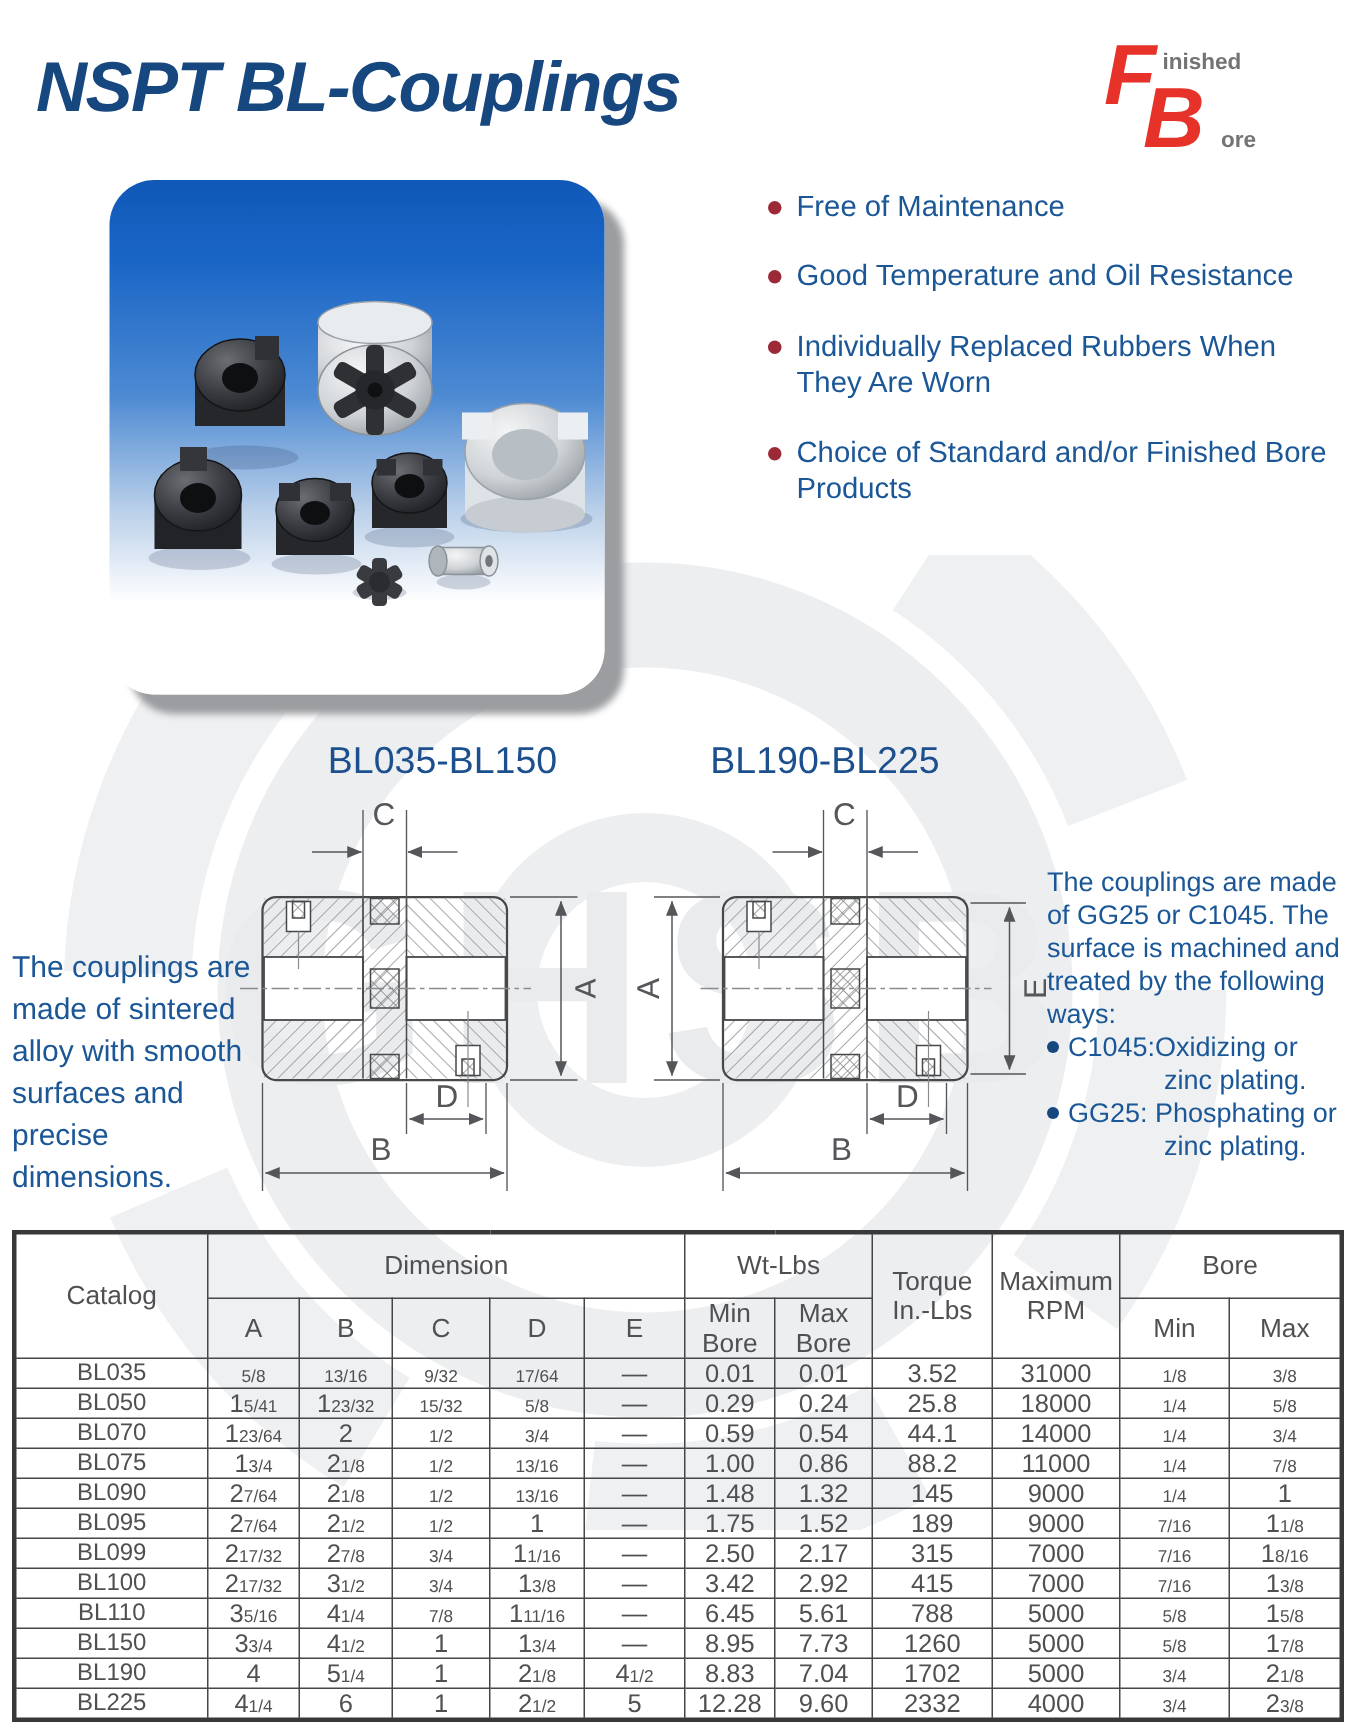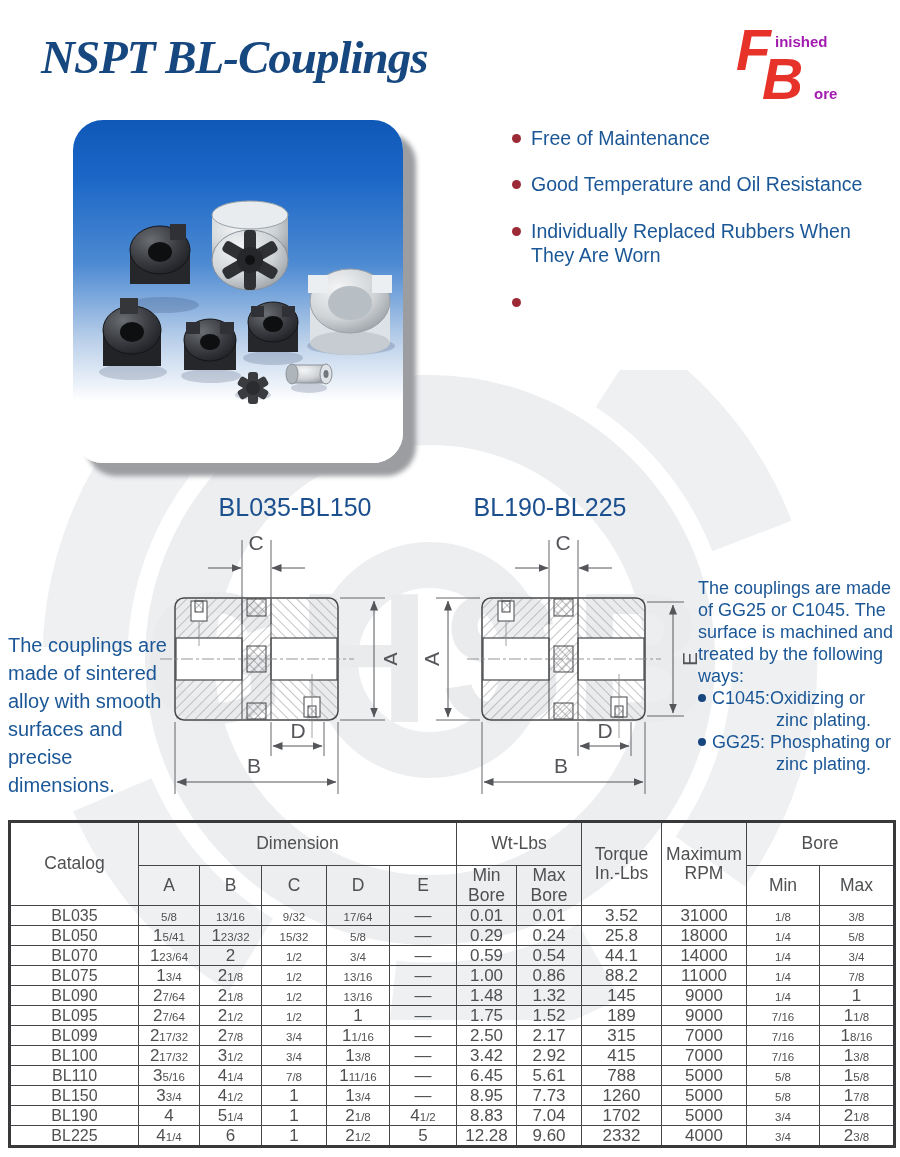--- a/index.html
+++ b/index.html
@@ -5,26 +5,26 @@
   html,body { margin:0; padding:0; }
   body {
     width:900px; height:1157px; position:relative; overflow:hidden;
     background:#ffffff; font-family:"Liberation Sans", sans-serif;
   }
   .layer { position:absolute; z-index:1; }
   
   #watermark { position:absolute; left:-20px; top:370px; z-index:0; }
   
   #page-title {
-    left:41px; top:30px; font-size:47px; font-weight:bold; font-style:italic;
-    color:#17477f; letter-spacing:-1px; white-space:nowrap;font-family:Liberation Serif, serif;
+    left:24px; top:30px; font-size:47px; font-weight:bold; font-style:italic;
+    color:#17477f; letter-spacing:-1px; white-space:nowrap;
   }
   #fb-logo { left:728px; top:14px; width:165px; height:102px; }
   #fb-logo .big { position:absolute; font-size:57px; font-weight:bold; font-style:italic; color:#e63229; line-height:1; }
-  #fb-logo .small { position:absolute; font-size:15px; font-weight:bold; color:#a21caf; line-height:1; }
+  #fb-logo .small { position:absolute; font-size:15px; font-weight:bold; color:#737373; line-height:1; }
   #fb-f { left:8px;  top:8px; }
   #fb-finished { left:47px; top:20px; }
   #fb-b { left:34px; top:37px; }
   #fb-ore { left:86px; top:72px; }
   
   #photo-box {
     left:73px; top:120px; width:330px; height:343px; border-radius:30px;
     background:linear-gradient(180deg,#0f58b8 0%,#1a66c6 16%,#4d8ad2 42%,#b9cfe9 64%,#ffffff 82%,#ffffff 100%);
     box-shadow:13px 13px 5px #9b9da0;
   }
@@ -199,21 +199,21 @@
       <ellipse cx="17" cy="-1" rx="2.5" ry="4" fill="#6f767c"></ellipse>
     </g>
   </svg>
 </div>
 
 <div id="characteristics" class="layer">
   <ul>
     <li><span class="bullet"></span><span>Free of Maintenance</span></li>
     <li><span class="bullet"></span><span>Good Temperature and Oil Resistance</span></li>
     <li><span class="bullet"></span><span>Individually Replaced Rubbers When They Are Worn</span></li>
-    <li><span class="bullet"></span></li>
+    <li><span class="bullet"></span><span>Choice of Standard and/or Finished Bore Products</span></li>
   </ul>
 </div>
 
 <div id="diag-title-left" class="layer diag-title">BL035-BL150</div>
 <div id="diag-title-right" class="layer diag-title">BL190-BL225</div>
 
 <div id="note-left" class="layer">The couplings are made of sintered alloy with smooth surfaces and precise dimensions.</div>
 
 <div id="note-right" class="layer">
   <div>The couplings are made of GG25 or C1045. The surface is machined and treated by the following ways:</div>

